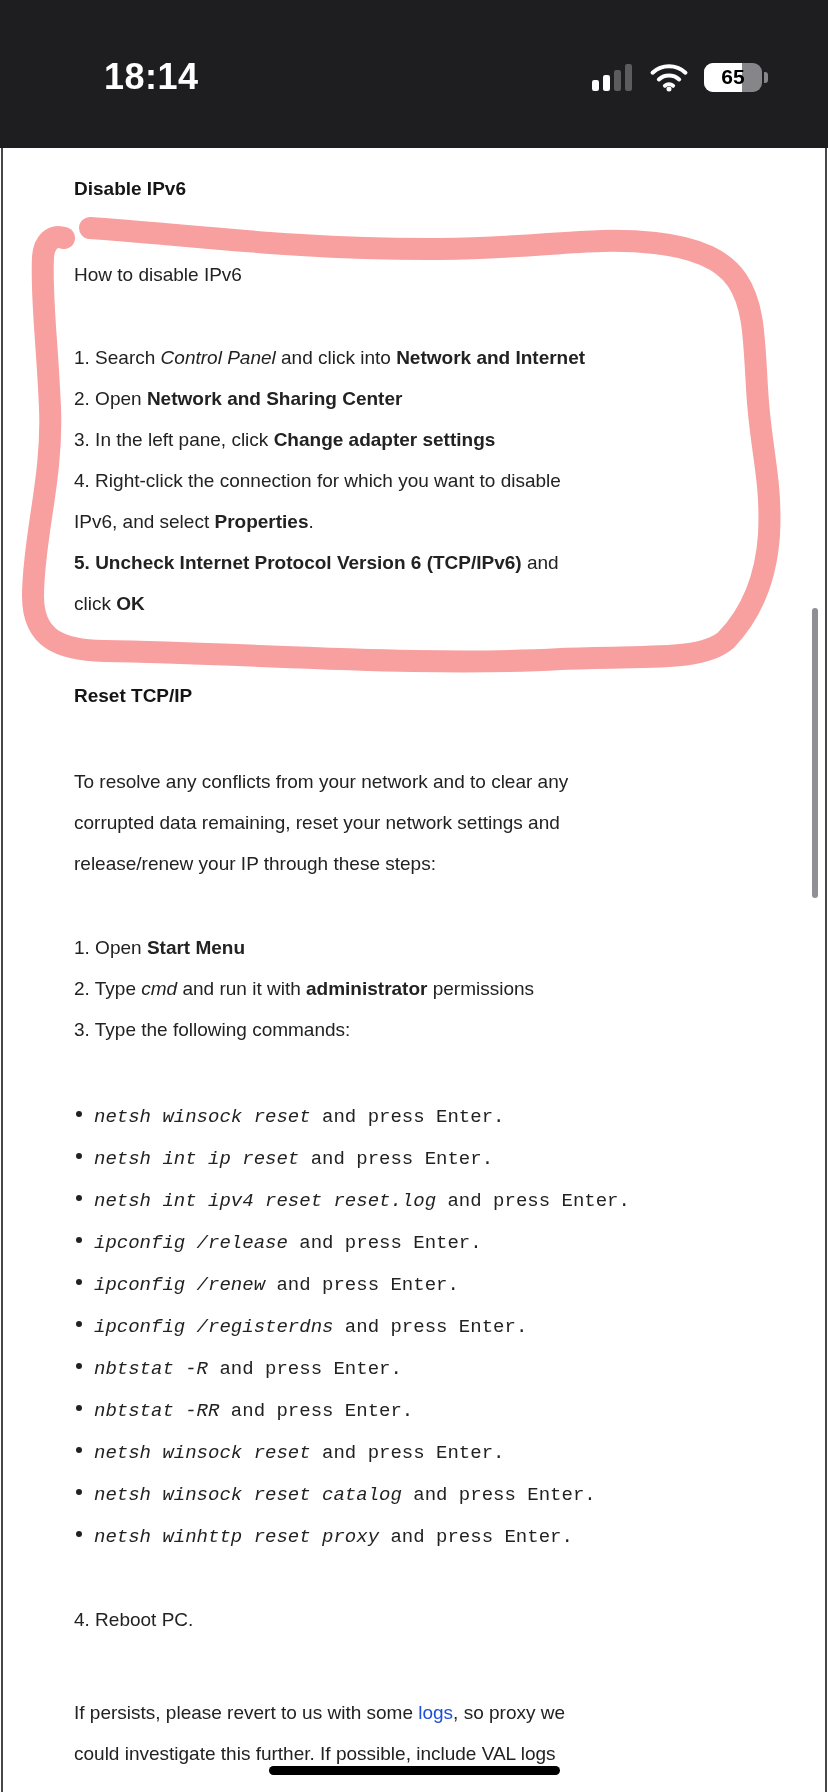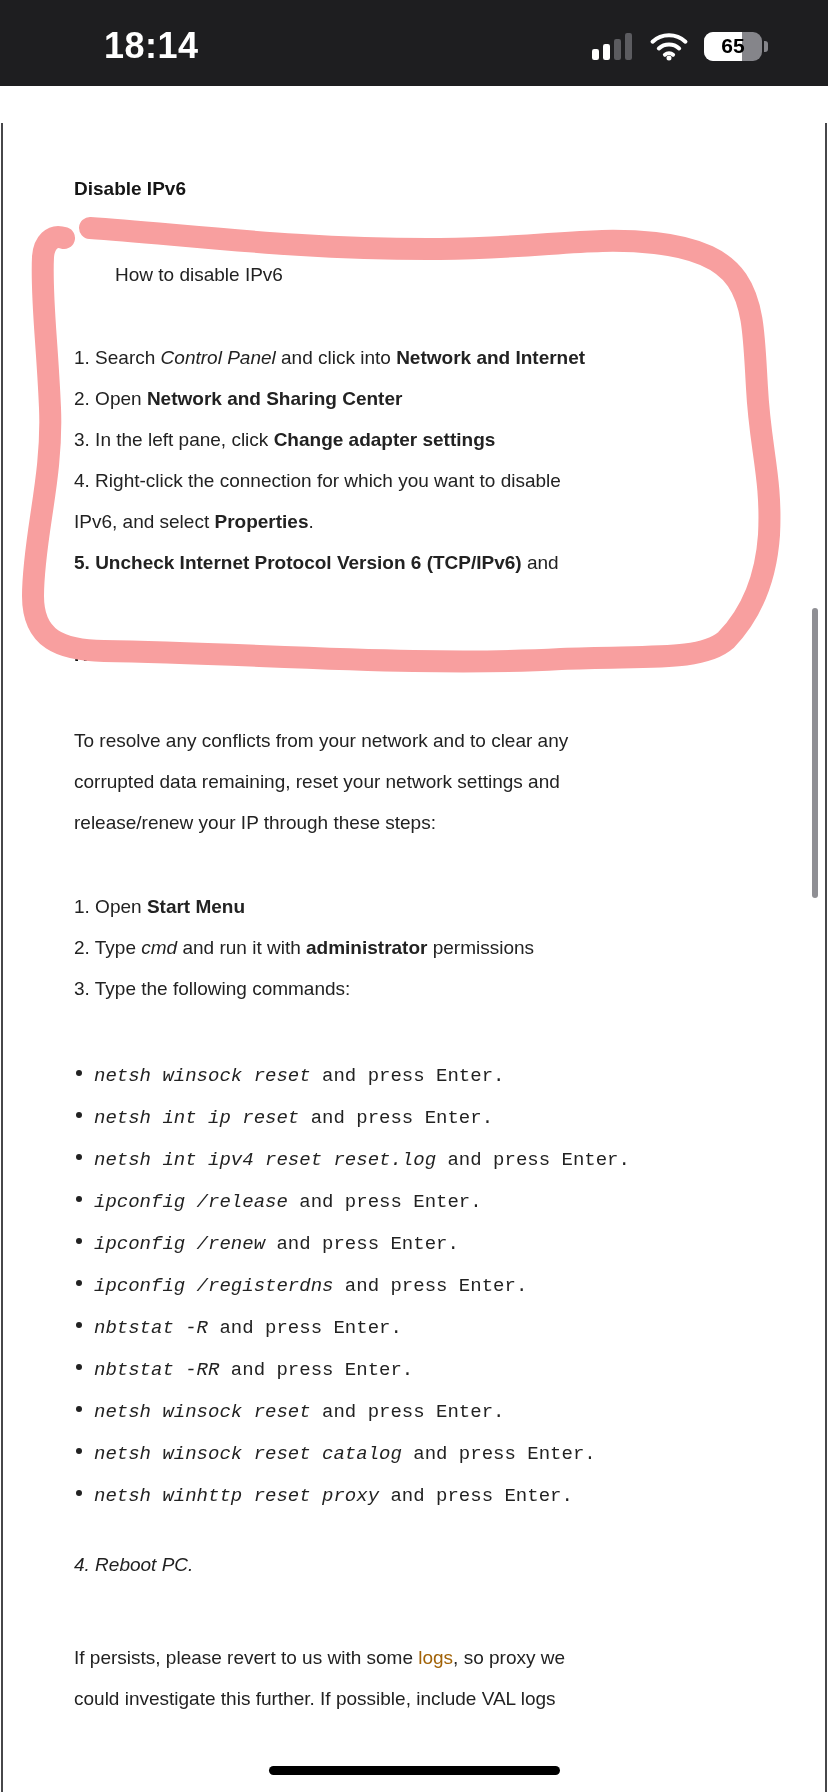--- a/index.html
+++ b/index.html
@@ -2,21 +2,21 @@
 <html><head>
 <meta charset="utf-8">
 <style>
   html,body{margin:0;padding:0;}
   body{
     width:828px;height:1792px;overflow:hidden;position:relative;
     background:#ffffff;font-family:"Liberation Sans",sans-serif;
   }
   
   .status-bar{
-    position:absolute;top:0;left:0;width:828px;height:86px;
+    position:absolute;top:0;left:0;width:828px;height:148px;
     background:#1e1e20;box-sizing:border-box;
     display:flex;align-items:center;justify-content:space-between;
     padding:6px 60px 0 104px;z-index:6;
   }
   .time{color:#ffffff;font-size:36px;font-weight:700;letter-spacing:.5px;}
   .status-icons{display:flex;align-items:center;gap:15px;}
   .battery{display:flex;align-items:center;}
   .battery-body{position:relative;width:58px;height:29px;border-radius:9px;background:#85858a;overflow:hidden;text-align:right;}
   .battery-fill{position:absolute;left:0;top:0;bottom:0;background:#ffffff;}
   .battery-text{position:absolute;inset:0;display:flex;align-items:center;justify-content:center;
@@ -25,33 +25,33 @@
   
   .page{
     position:absolute;top:123px;left:1px;width:826px;height:1669px;
     background:#ffffff;box-sizing:border-box;
     border-left:2px solid #47474a;border-right:2px solid #47474a;
     padding:0 0 0 71px;overflow:hidden;z-index:1;
   }
   .line{font-size:19px;line-height:41px;color:#222222;white-space:nowrap;}
   .b{font-weight:700;}
   .i{font-style:italic;}
-  .red{color:#a16207;}
+  .red{color:#1d4ed8;}
   .h{font-weight:700;color:#151515;}
   .h1{margin-top:45px;}
-  .intro{margin-top:45px;margin-left:41px;}
+  .intro{margin-top:45px;}
   .steps1{margin-top:42px;}
   .h2{margin-top:51px;}
   .para2{margin-top:45px;}
   .steps2{margin-top:43px;}
   .bullets{margin-top:46px;font-family:Liberation Mono, monospace;}
   .bullets .line{line-height:42px;}
   .dot{display:inline-block;width:6px;height:6px;background:#222;border-radius:50%;
     margin:0 12px 5px 2px;vertical-align:middle;}
-  .reboot{margin-top:27px;font-style:italic;}
+  .reboot{margin-top:41px;}
   .footer{margin-top:52px;}
   
   .annotation-svg{position:absolute;top:0;left:0;z-index:3;pointer-events:none;}
   .scrollbar{position:absolute;left:812px;top:608px;width:6px;height:290px;
     background:#8f8f94;border-radius:3px;z-index:4;}
   .home-indicator{position:absolute;left:269px;top:1766px;width:291px;height:9px;
     background:#000000;border-radius:5px;z-index:7;}
 </style>
 </head>
 <body>
@@ -84,20 +84,21 @@
 <div class="page">
   <div class="line h h1">Disable IPv6</div>
   <div class="line intro">How to disable IPv6</div>
   <div class="steps1">
       <div class="line"><span class="">1. Search </span><span class="i">Control Panel</span><span class=""> and click into </span><span class="b">Network and Internet</span></div>
       <div class="line"><span class="">2. Open </span><span class="b">Network and Sharing Center</span></div>
       <div class="line"><span class="">3. In the left pane, click </span><span class="b">Change adapter settings</span></div>
       <div class="line"><span class="">4. Right-click the connection for which you want to disable</span></div>
       <div class="line"><span class="">IPv6, and select </span><span class="b">Properties</span><span class="">.</span></div>
       <div class="line"><span class="b">5. </span><span class="b">Uncheck Internet Protocol Version 6 (TCP/IPv6)</span><span class=""> and</span></div>
+      <div class="line"><span class="">click </span><span class="b">OK</span></div>
     </div>
   <div class="line h h2">Reset TCP/IP</div>
   <div class="para2">
       <div class="line"><span class="">To resolve any conflicts from your network and to clear any</span></div>
       <div class="line"><span class="">corrupted data remaining, reset your network settings and</span></div>
       <div class="line"><span class="">release/renew your IP through these steps:</span></div>
     </div>
   <div class="steps2">
       <div class="line"><span class="">1. Open </span><span class="b">Start Menu</span></div>
       <div class="line"><span class="">2. Type </span><span class="i">cmd</span><span class=""> and run it with </span><span class="b">administrator</span><span class=""> permissions</span></div>

